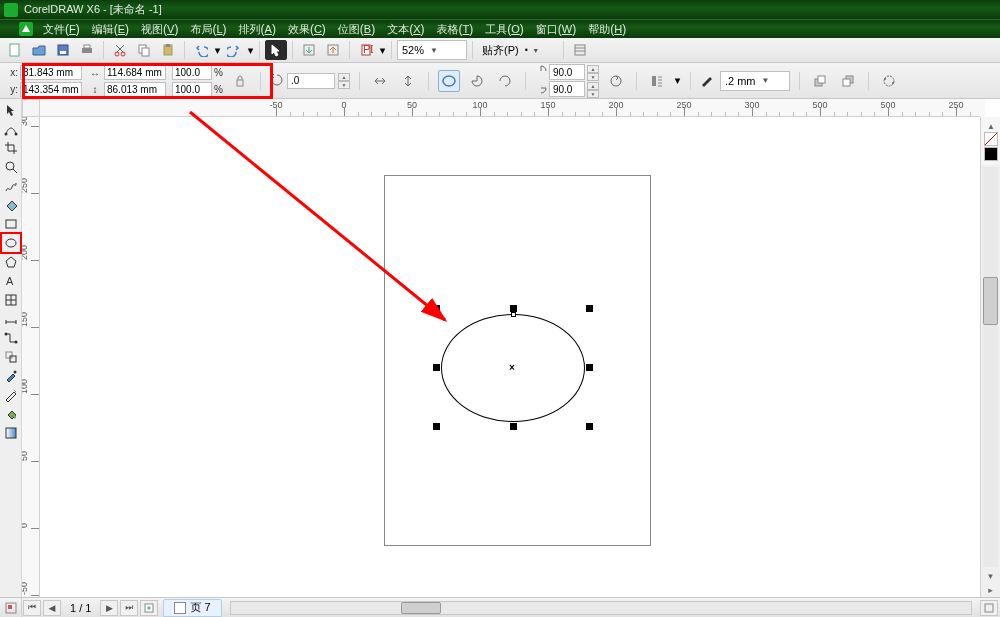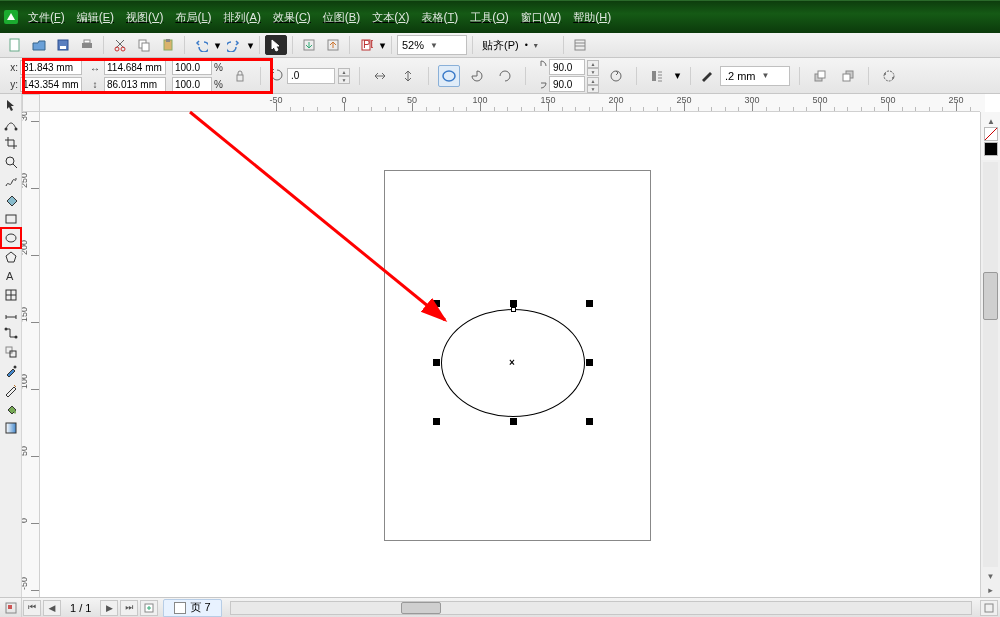--- a/index.html
+++ b/index.html
@@ -5,21 +5,21 @@
 * { margin: 0; padding: 0; box-sizing: border-box; font-family: "Microsoft YaHei", Arial, sans-serif; font-size: 11px; user-select: none; }
 body { background: #fff; }
 .window { width: 1000px; height: 617px; display: flex; flex-direction: column; position: relative; overflow: hidden; }
 
 
 .title-bar { height: 19px; background: linear-gradient(180deg,#0d3d0d 0,#155a15 40%,#0b3a0b 100%); color: #dfe8df; display: flex; align-items: center; padding: 0 4px; }
 .app-icon { width: 14px; height: 14px; background: #1bab2f; border-radius: 2px; margin-right: 6px; display: inline-block; }
 .title-text { font-size: 11px; color: #e8e8e8; }
 
 
-.menu-bar { height: 33px; background: linear-gradient(180deg,#0d3d0d 0,#155a15 40%,#0b3a0b 100%); display: flex; align-items: center; padding-left: 4px; border-top: 1px solid #2a6a2a; text-decoration: underline; }
+.menu-bar { height: 19px; background: linear-gradient(180deg,#0d3d0d 0,#155a15 40%,#0b3a0b 100%); display: flex; align-items: center; padding-left: 19px; border-top: 1px solid #2a6a2a; }
 .menu-app-icon { width: 14px; height: 14px; margin-right: 4px; }
 .menu-app-icon svg { display:block; }
 .menu-item { color:#e0e7e0; padding: 2px 6px; cursor: default; font-size:12px;}
 .menu-item u { text-decoration: underline; }
 
 
 .toolbar1 { height: 25px; background: linear-gradient(180deg,#f4f4f4,#e5e5e5); border-bottom:1px solid #c7c7c7; display:flex; align-items:center; gap:2px; padding:0 4px;}
 .tbtn{width:22px;height:20px;border:1px solid transparent;border-radius:2px;display:flex;align-items:center;justify-content:center;background:transparent;position:relative;}
 .tsep{width:1px;height:18px;background:#cfcfcf;margin:0 3px;}
 .dropdown-arrow{width:7px;height:20px;display:inline-flex;align-items:center;justify-content:center}
@@ -90,20 +90,24 @@
 .propbar .grp{display:flex;align-items:center;gap:3px;height:32px}
 .propbar .pbtn{width:22px;height:22px;border:1px solid transparent;border-radius:2px;display:flex;align-items:center;justify-content:center}
 .propbar .numfield{height:16px;border:1px solid #bfbfbf;background:#fff;padding:0 3px;font-size:10px;display:flex;align-items:center}
 
 </style>
 </head>
 <body>
 
 <div class="window">
 
+  <div class="title-bar">
+    <span class="app-icon"></span>
+    <span class="title-text">CorelDRAW X6 - [未命名 -1]</span>
+  </div>
 
   <div class="menu-bar">
     <span class="menu-app-icon">
       <svg width="14" height="14">
           <rect width="14" height="14" rx="2" fill="#1bab2f"></rect>
           <path d="M3 10 L7 3 L11 10 Z" fill="#fff"></path>
         </svg>
     </span>
     <span class="menu-item"><span>文件</span>(<u>F</u>)</span>
     <span class="menu-item"><span>编辑</span>(<u>E</u>)</span>

